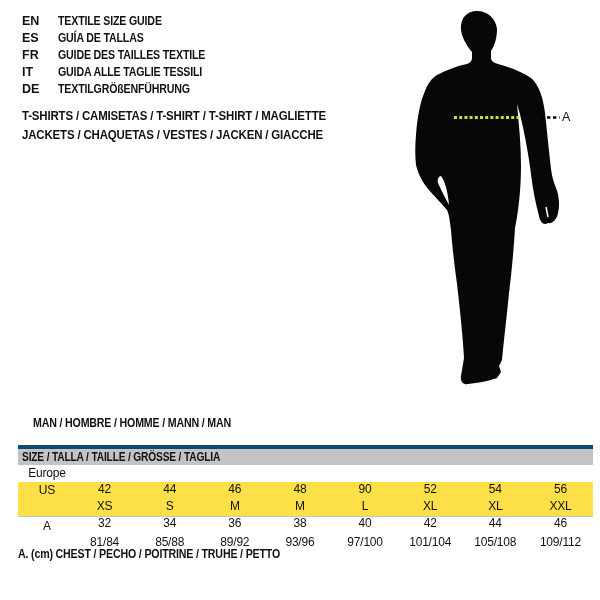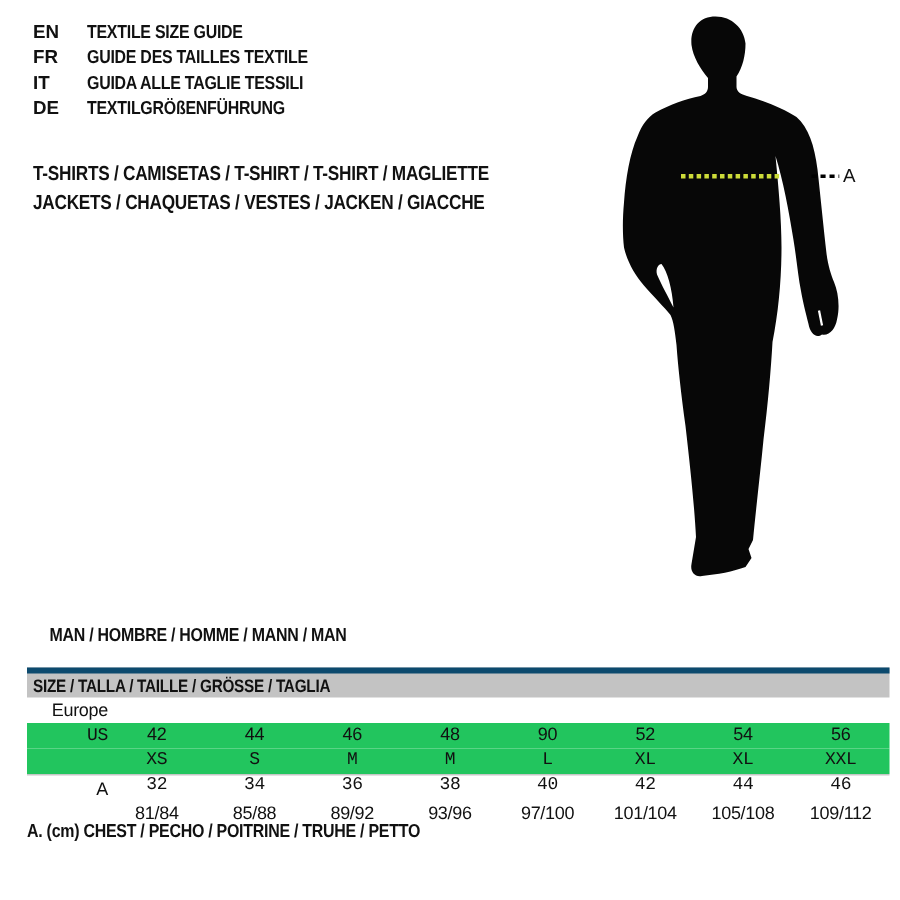--- a/index.html
+++ b/index.html
@@ -23,36 +23,40 @@
   
   .figure-svg { position:absolute; left:0; top:0; width:600px; height:600px; }
   .measure-label { position:absolute; left:562px; top:110px; font-size:12.5px; line-height:14px; }
 
   
   .group-title { position:absolute; left:18px; top:416px; font-weight:bold; font-size:12.5px;padding-left:15px; }
   .size-table { position:absolute; left:18px; top:445px; width:575px; font-size:12px; letter-spacing:-0.2px; }
   .t-head { border-top:4px solid #0c4a6e; background:#c3c3c3; height:16px; line-height:16px;
             font-weight:bold; padding-left:4px; }
   .t-row { display:grid; grid-template-columns:54px repeat(8, 1fr); height:17px; line-height:17px; }
-  .t-row.shaded { background:#22c55e;font-family:Liberation Mono, monospace; }
+  .t-row.shaded { background:#fde047; }
   .t-row.row-a { height:19px; line-height:19px; border-top:1px solid #c6c6c6; }
-  .t-label { padding-left:4px; text-align:right; }
+  .t-label { padding-left:4px; text-align:center; }
   .t-val { text-align:center;margin-top:16px; }
 
   .footnote { position:absolute; left:18px; top:547px; font-weight:bold; font-size:12.5px; }
 </style>
 </head>
 <body>
 
 <div class="canvas">
 
   <section class="lang-block">
     <div class="lang-row">
       <span class="code">EN</span>
       <span class="cond">TEXTILE SIZE GUIDE</span>
+    </div>
+    <div class="lang-row">
+      <span class="code">ES</span>
+      <span class="cond">GUÍA DE TALLAS</span>
     </div>
     <div class="lang-row">
       <span class="code">FR</span>
       <span class="cond">GUIDE DES TAILLES TEXTILE</span>
     </div>
     <div class="lang-row">
       <span class="code">IT</span>
       <span class="cond">GUIDA ALLE TAGLIE TESSILI</span>
     </div>
     <div class="lang-row">

